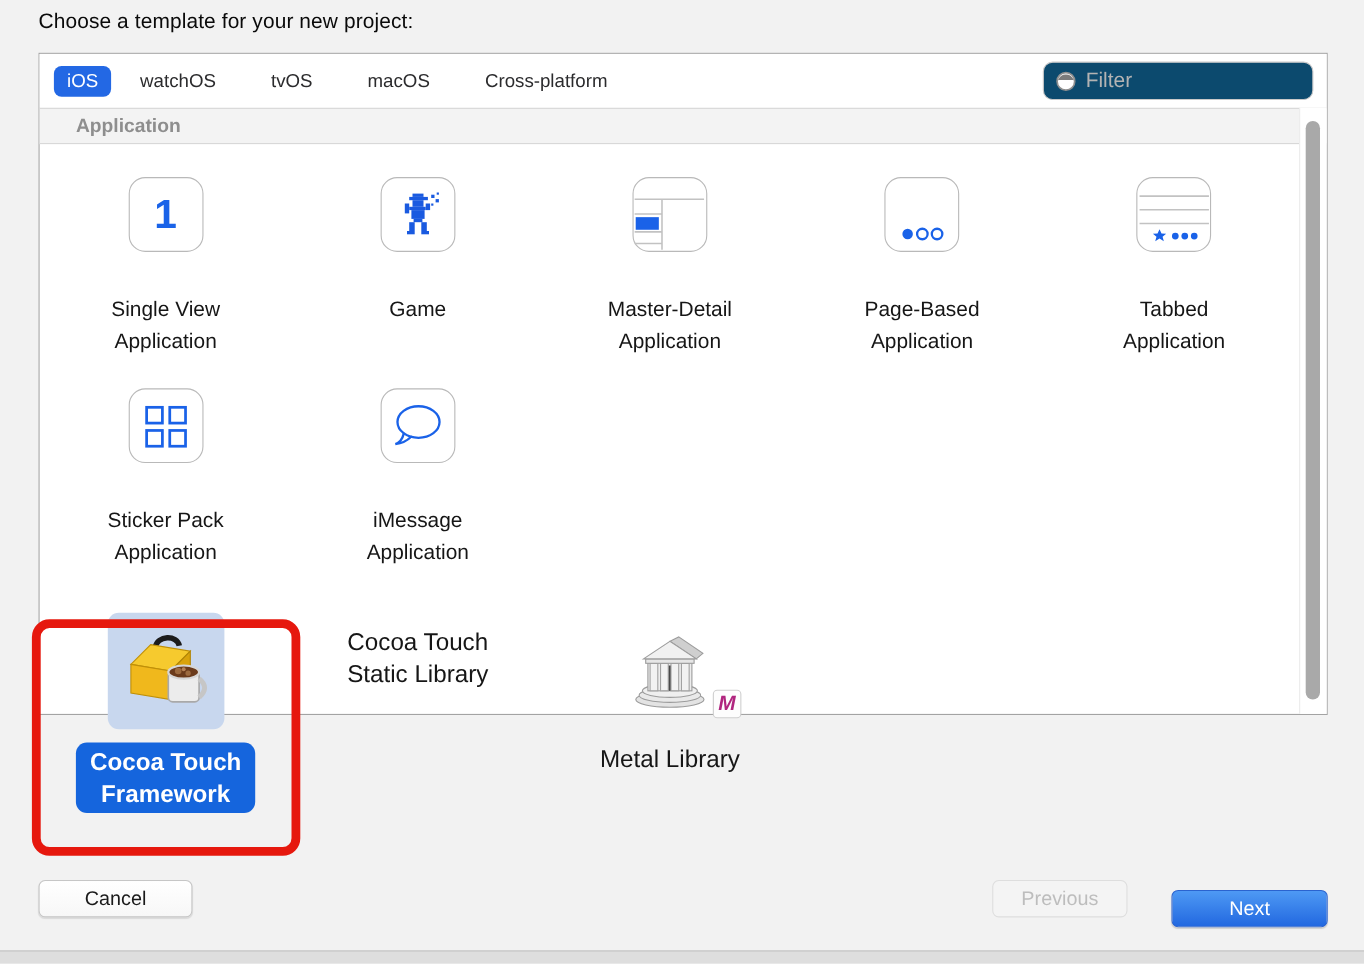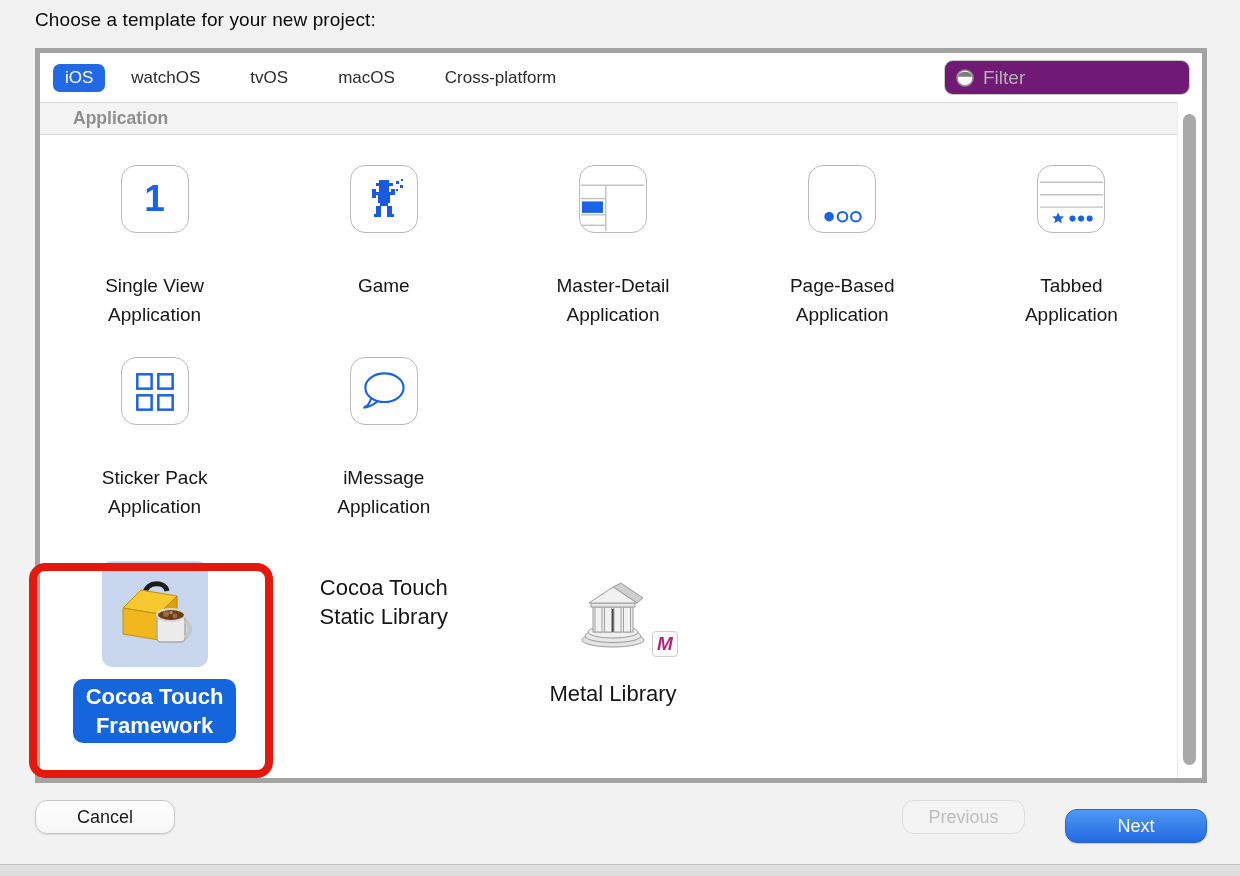--- a/index.html
+++ b/index.html
@@ -10,40 +10,40 @@
     position: relative;
     overflow: hidden;
   }
   .dialog-title {
     position: absolute; left: 35px; top: 9px;
     font-size: 19px; color: #0a0a0a; letter-spacing: .1px;
   }
   
   .panel {
     position: absolute; left: 35px; top: 48px;
-    width: 1172px; height: 735px;
+    width: 1172px; height: 602px;
     background: #ffffff;
-    border: 5px solid #a3a3a3;
+    border: 1px solid #a3a3a3;
   }
   .tabbar {
     height: 49px; background: #fff;
     display: flex; align-items: center;
     padding-left: 13px;
   }
   .tab {
     font-size: 17px; color: #2b2b2d; margin-right: 26px;
     padding: 4px 12px; border-radius: 7px; cursor: default;
   }
   .tab--selected { background: #2368e4; color: #fff; margin-right: 14px; }
   .filter-field {
     margin-left: auto; margin-right: 12px;
     width: 246px; height: 35px;
     border: 1px solid #c9c9c9; border-radius: 9px;
     display: flex; align-items: center; padding-left: 9px;
-    background: #701a75;
+    background: #0c4a6e;
   }
   .filter-placeholder { color: #b3b3b3; font-size: 19px; margin-left: 7px; }
   .section-header {
     height: 33px; background: #f3f3f3;
     border-top: 1px solid #d8d8d8; border-bottom: 1px solid #d8d8d8;
     display: flex; align-items: center; padding-left: 33px;
     font-size: 17.5px; font-weight: bold; color: #8e8e8e;
   }
   
   .tpl-grid {
@@ -109,21 +109,21 @@
   
   .annotation-box {
     position: absolute; left: 29px; top: 563px;
     width: 244px; height: 215px;
     border: 8px solid #e6180e; border-radius: 16px;
     pointer-events: none; z-index: 6;
   }
   
   .btn {
     position: absolute; top: 800px; height: 34px;
-    border-radius: 12px; font-size: 18px;
+    border-radius: 6px; font-size: 18px;
     display: flex; align-items: center; justify-content: center;
     cursor: default;
   }
   .btn-cancel {
     left: 35px; width: 140px;
     background: linear-gradient(#ffffff, #f7f7f7);
     border: 1px solid #c6c6c6; color: #1a1a1a;
     box-shadow: 0 1px 1px rgba(0,0,0,.10);
   }
   .btn-previous {

